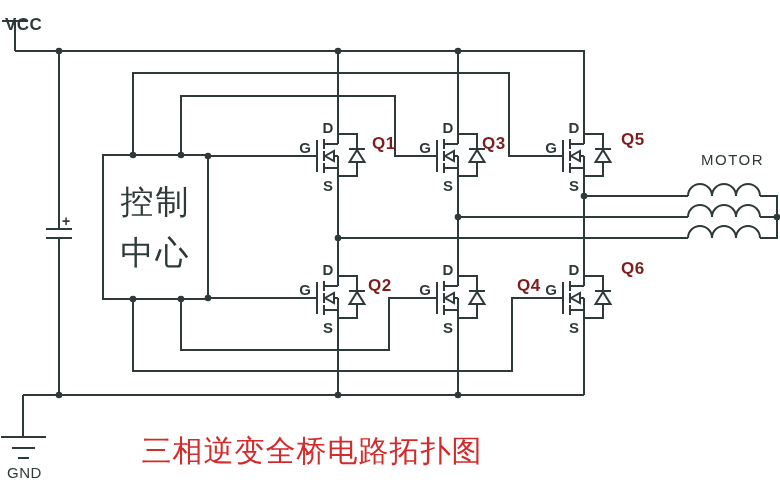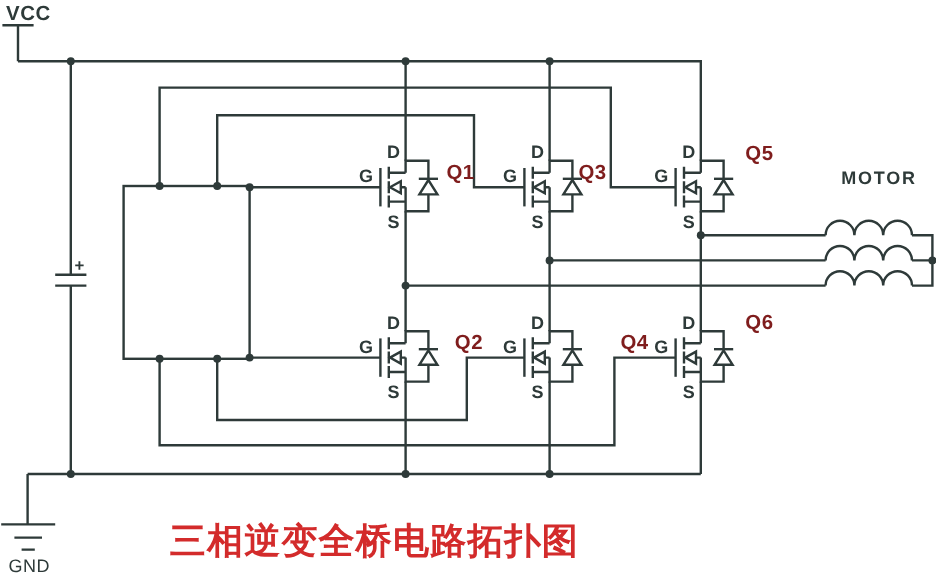--- a/index.html
+++ b/index.html
@@ -4,32 +4,32 @@
 <style>
   html,body{margin:0;padding:0;background:#ffffff;}
   .stage{
     position:relative;width:780px;height:482px;background:#ffffff;overflow:hidden;
     font-family:"Liberation Sans","DejaVu Sans",sans-serif;color:#2e3a39;
   }
   .stage svg{position:absolute;left:0;top:0;}
   .lbl{position:absolute;white-space:nowrap;color:#2e3a39;}
   .pin{width:16px;text-align:center;font-size:15px;font-weight:600;}
   .qname{font-size:17px;font-weight:700;color:#7f1d1d;letter-spacing:.5px;}
-  .vcc{left:5px;top:2px;font-size:17px;font-weight:600;letter-spacing:.5px;}
+  .vcc{left:5px;top:15px;font-size:17px;font-weight:600;letter-spacing:.5px;}
   .gnd{left:7px;top:464px;font-size:15px;font-weight:400;letter-spacing:.5px;}
-  .motor{left:701px;top:140px;font-size:15px;font-weight:700;letter-spacing:1.5px;}
+  .motor{left:701px;top:151px;font-size:15px;font-weight:400;letter-spacing:1.5px;}
   .cap-plus{left:62px;top:213px;font-size:14px;font-weight:700;}
   .ctrl{
     position:absolute;left:103px;top:155px;width:105px;height:144px;
     display:flex;flex-direction:column;align-items:center;justify-content:center;
     font-size:33px;font-weight:500;line-height:1.55;letter-spacing:2px;
   }
   .title{
     position:absolute;left:0;top:431px;width:624px;text-align:center;
-    font-size:30px;font-weight:700;color:#d32b2b;letter-spacing:1px;
+    font-size:30px;font-weight:400;color:#d32b2b;letter-spacing:1px;
   }
 </style>
 </head>
 <body>
 
 <div class="stage">
 
   <svg width="780" height="482" viewBox="0 0 780 482">
     <defs>
       <g id="nmos" fill="none" stroke="#2e3a39" stroke-width="2">
@@ -99,46 +99,48 @@
       <circle cx="777" cy="217" r="3.3"></circle>
     </g>
   </svg>
 
   <span class="lbl vcc">VCC</span>
   <span class="lbl gnd">GND</span>
   <span class="lbl motor">MOTOR</span>
   <span class="lbl cap-plus">+</span>
 
   <div class="ctrl">
+    <span>控制</span>
+    <span>中心</span>
   </div>
 
   <span class="lbl pin" style="left:320px;top:119px">D</span>
   <span class="lbl pin" style="left:297px;top:139px">G</span>
   <span class="lbl pin" style="left:320px;top:177px">S</span>
   <span class="lbl qname" style="left:372px;top:134px">Q1</span>
 
   <span class="lbl pin" style="left:320px;top:261px">D</span>
   <span class="lbl pin" style="left:297px;top:281px">G</span>
   <span class="lbl pin" style="left:320px;top:319px">S</span>
-  <span class="lbl qname" style="left:379px;top:276px">Q2</span>
+  <span class="lbl qname" style="left:368px;top:276px">Q2</span>
 
   <span class="lbl pin" style="left:440px;top:119px">D</span>
   <span class="lbl pin" style="left:417px;top:139px">G</span>
   <span class="lbl pin" style="left:440px;top:177px">S</span>
   <span class="lbl qname" style="left:482px;top:134px">Q3</span>
 
   <span class="lbl pin" style="left:440px;top:261px">D</span>
   <span class="lbl pin" style="left:417px;top:281px">G</span>
   <span class="lbl pin" style="left:440px;top:319px">S</span>
   <span class="lbl qname" style="left:517px;top:276px">Q4</span>
 
   <span class="lbl pin" style="left:566px;top:119px">D</span>
   <span class="lbl pin" style="left:543px;top:139px">G</span>
   <span class="lbl pin" style="left:566px;top:177px">S</span>
-  <span class="lbl qname" style="left:621px;top:118px">Q5</span>
+  <span class="lbl qname" style="left:621px;top:130px">Q5</span>
 
   <span class="lbl pin" style="left:566px;top:261px">D</span>
   <span class="lbl pin" style="left:543px;top:281px">G</span>
   <span class="lbl pin" style="left:566px;top:319px">S</span>
   <span class="lbl qname" style="left:621px;top:259px">Q6</span>
 
   <div class="title">三相逆变全桥电路拓扑图</div>
 </div>
 
 </body></html>

